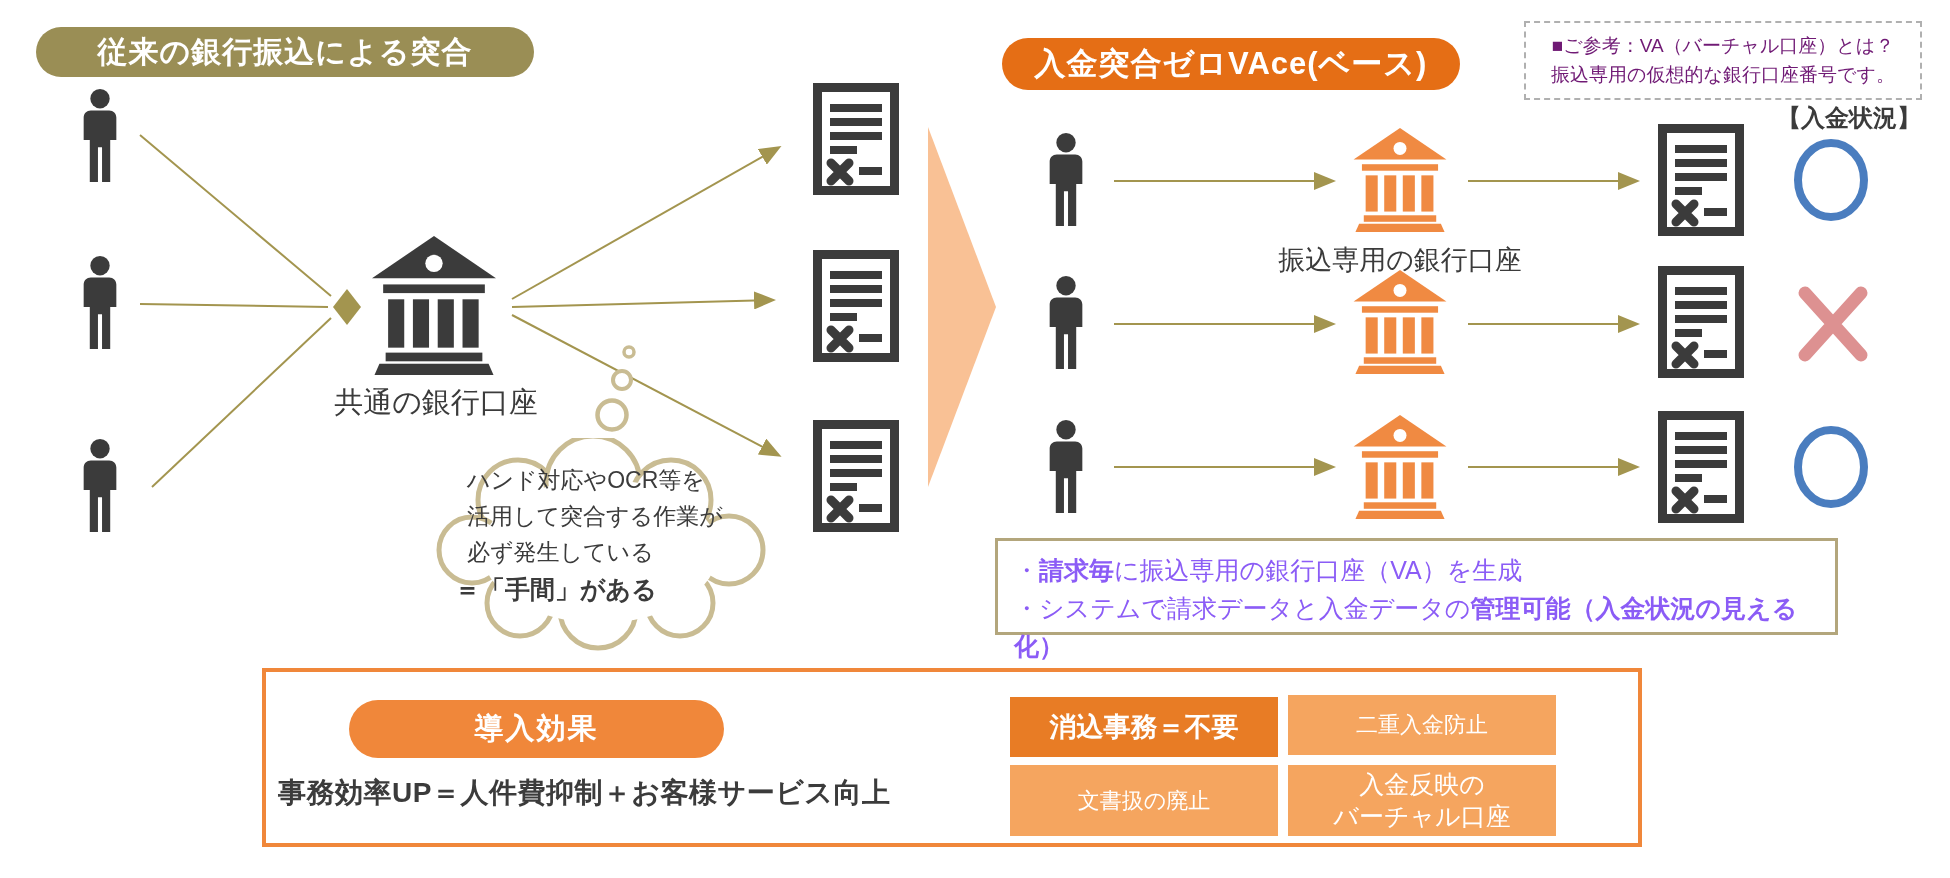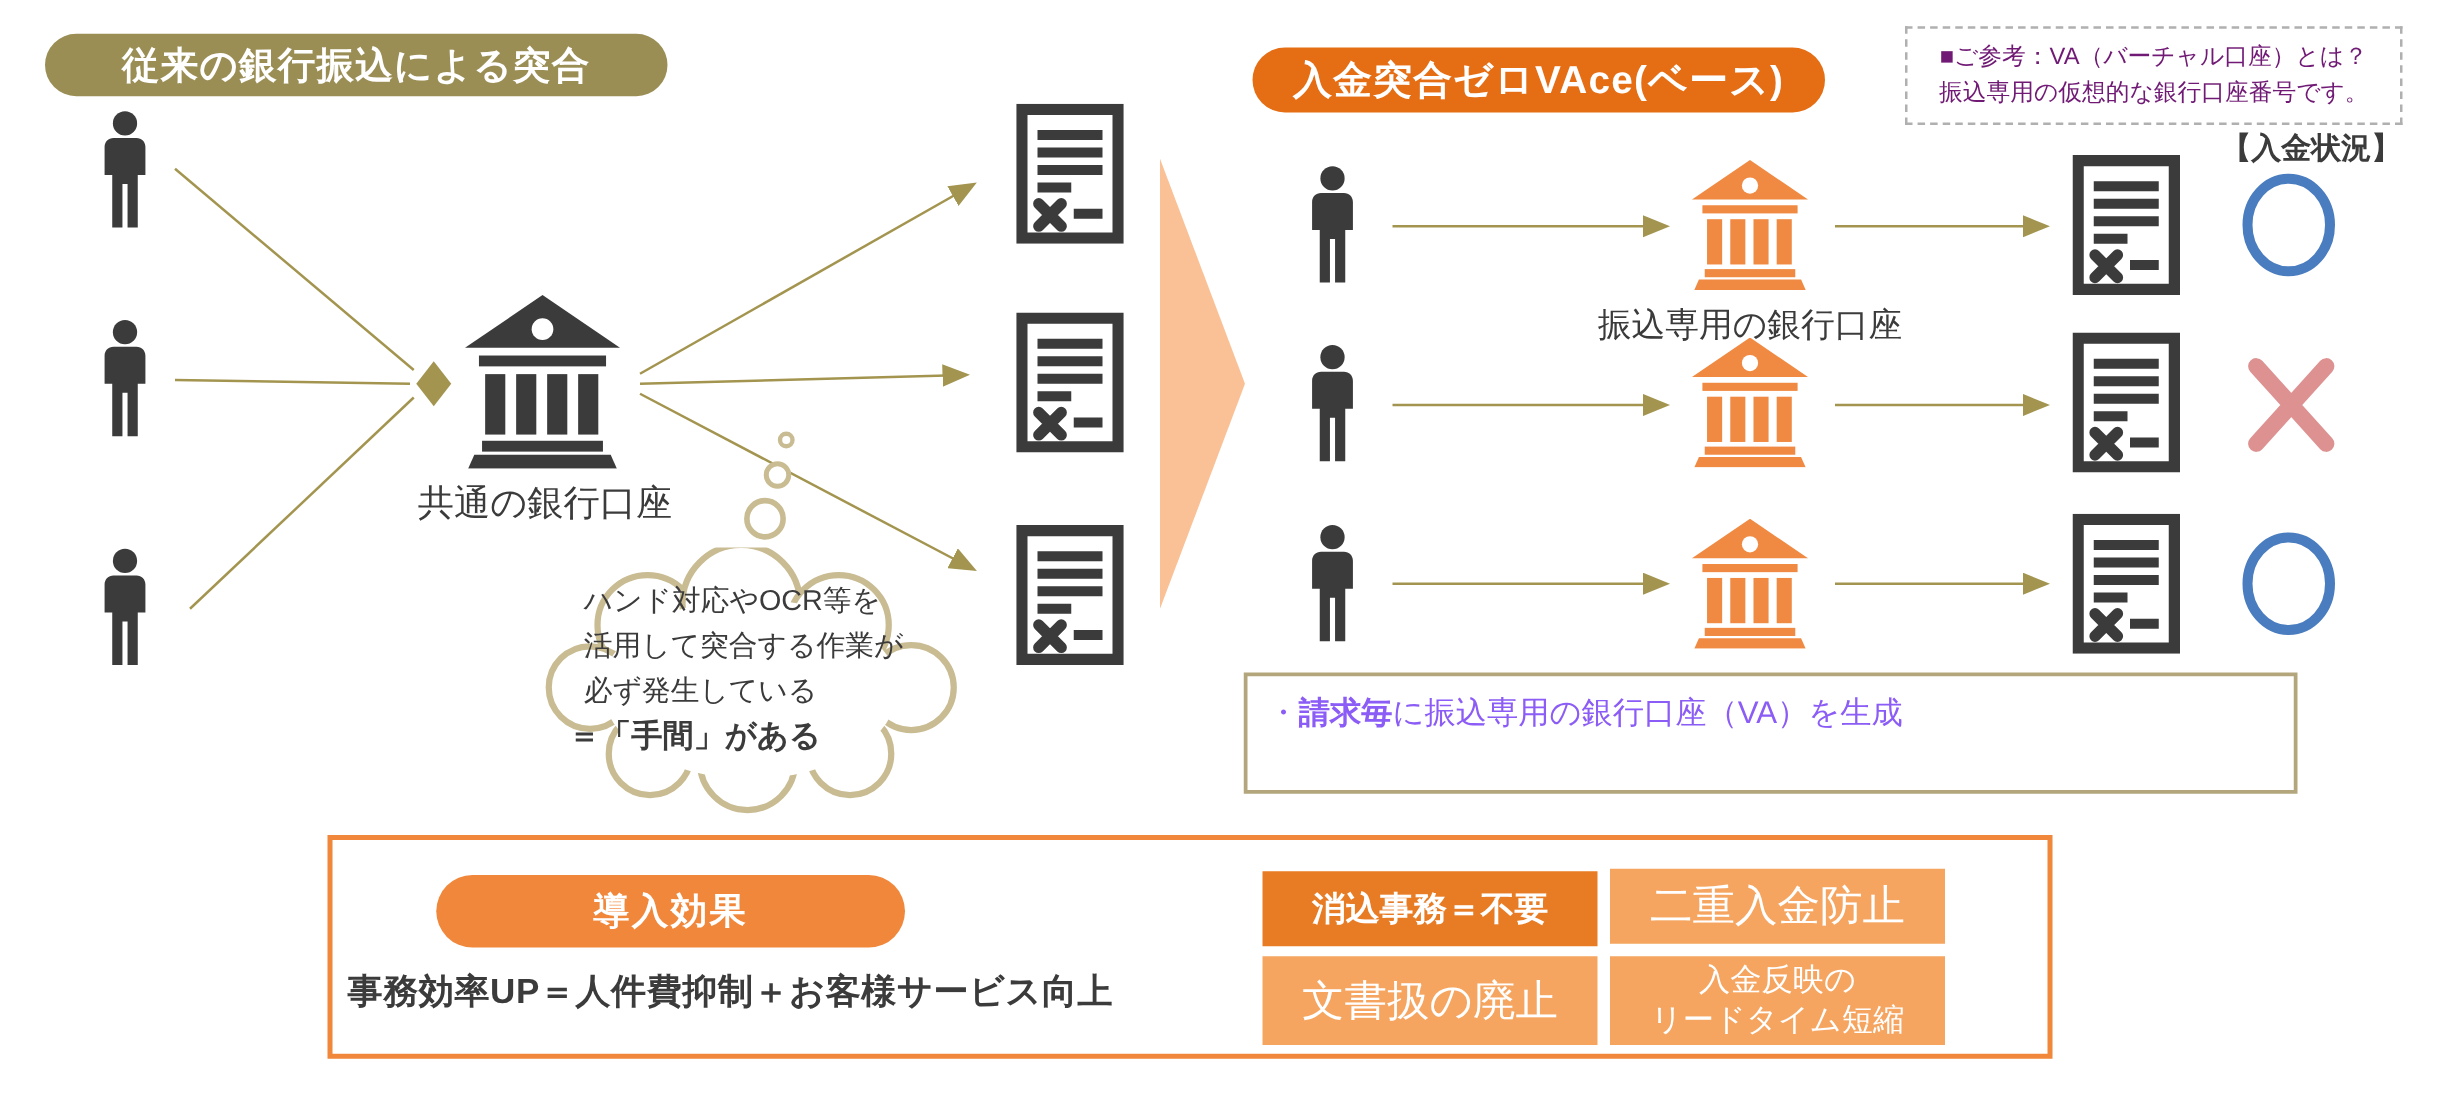--- a/index.html
+++ b/index.html
@@ -26,21 +26,21 @@
 
   
   .bullet-box{border:3px solid #b3a67c;background:#fff;box-sizing:border-box;padding:10px 16px;font-size:25px;line-height:38px;color:#8b5cf6;}
   .bullet-box b{font-weight:bold;}
 
   
   .benefits-box{border:4px solid #f0873a;background:#fff;box-sizing:border-box;}
   .headline{font-size:28px;font-weight:bold;color:#3b3b3b;white-space:nowrap;letter-spacing:0.5px;}
   .benefit{display:flex;align-items:center;justify-content:center;color:#fff;text-align:center;}
   .benefit-strong{background:#e87c25;font-weight:bold;font-size:27px;}
-  .benefit-light{background:#f5a55f;font-size:34px;}
+  .benefit-light{background:#f5a55f;font-size:22px;}
   .preline{white-space:pre-line;line-height:1.25;}
 
   svg{display:block;}
 </style>
 </head>
 <body>
 
 <svg width="0" height="0" style="position:absolute" aria-hidden="true">
   <defs>
     <symbol id="sym-person" viewBox="0 0 44 96">
@@ -207,28 +207,31 @@
       <use href="#sym-doc"></use>
     </svg>
   <svg class="abs" style="left:1790px;top:425px;" width="82" height="84">
     <ellipse cx="41" cy="42" rx="33" ry="37" fill="none" stroke="#4a7dbf" stroke-width="8"></ellipse>
   </svg>
 
   <div class="abs bullet-box" style="left:995px;top:538px;width:843px;height:97px;">
     <div>
       <span>・</span><b>請求毎</b><span>に振込専用の銀行口座（VA）を生成</span>
     </div>
+    <div>
+      <span>・システムで請求データと入金データの</span><b>管理可能（入金状況の見える化）</b><span></span>
+    </div>
   </div>
 
   <div class="abs benefits-box" style="left:262px;top:668px;width:1380px;height:179px;">
     <div class="abs banner pill-orange" style="left:83px;top:28px;width:375px;height:58px;font-family:Liberation Mono, monospace;">
       <span>導入効果</span>
     </div>
     <div class="abs headline" style="left:12px;top:102px;">事務効率UP＝人件費抑制＋お客様サービス向上</div>
 
     <div class="abs benefit benefit-strong" style="left:744px;top:25px;width:268px;height:60px;">消込事務＝不要</div>
     <div class="abs benefit benefit-light" style="left:1022px;top:23px;width:268px;height:60px;">二重入金防止</div>
     <div class="abs benefit benefit-light" style="left:744px;top:93px;width:268px;height:71px;">文書扱の廃止</div>
     <div class="abs benefit benefit-light preline" style="left:1022px;top:93px;width:268px;height:71px;font-size:25px;">入金反映の
-リードタイム短縮</div>
+バーチャル口座</div>
   </div>
 
 </div>
 
 </body></html>

